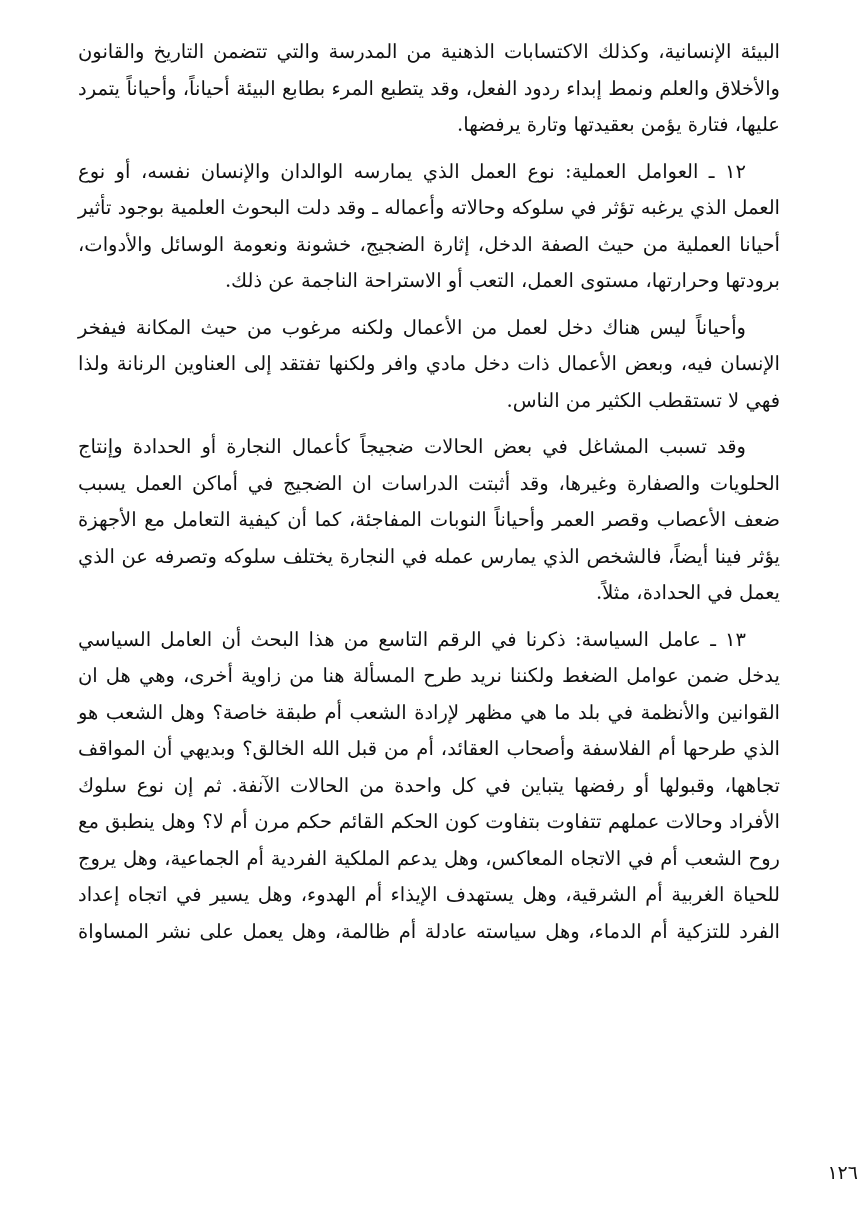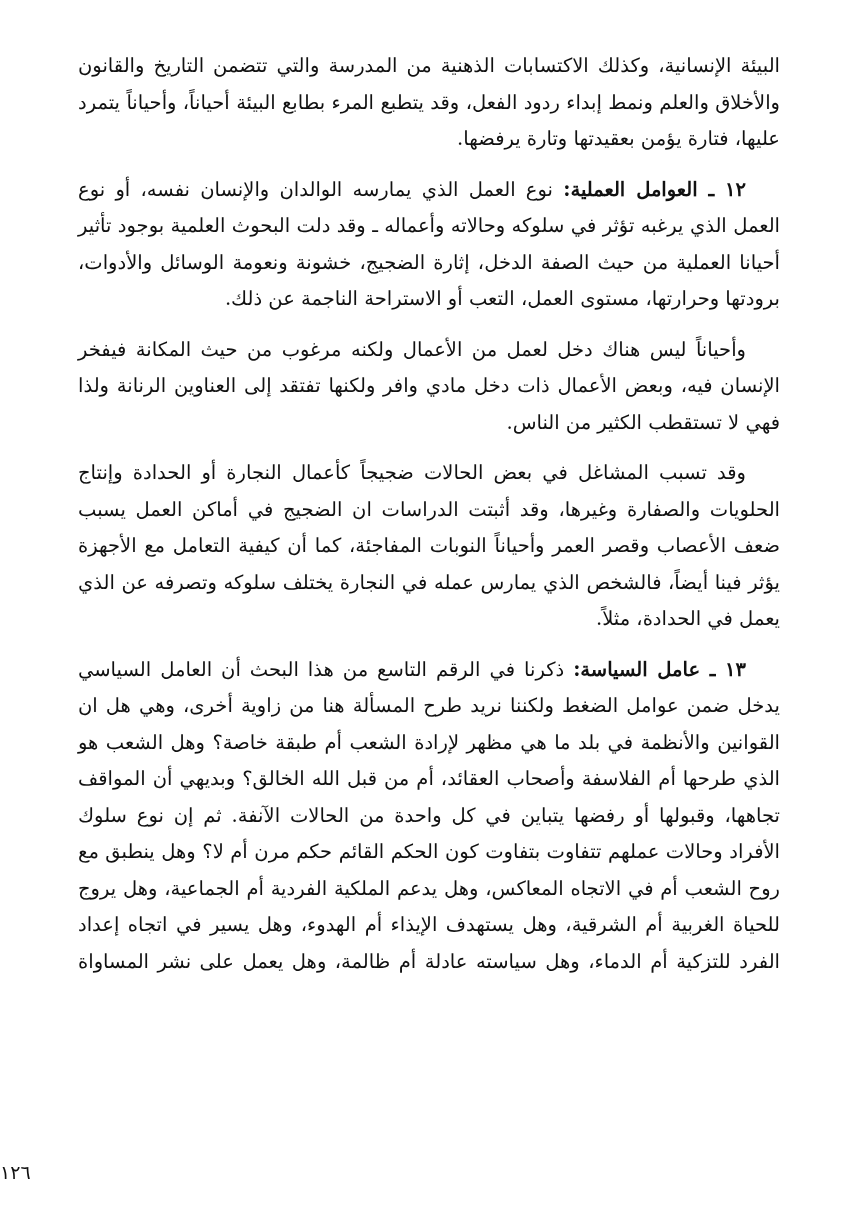--- a/index.html
+++ b/index.html
@@ -18,40 +18,40 @@
     .page {
       position: absolute;
       left: 78px;
       top: 34px;
       width: 702px;
       direction: rtl;
       text-align: justify;
       text-align-last: auto;
     }
     .para {
-      margin: 14px 0 10px 0;
+      margin: 0 0 10px 0;
       font-size: 19.5px;
       line-height: 36.5px;
       text-align: justify;
     }
     .para.indent {
       text-indent: 34px;
     }
     .para:last-child {
       text-align-last: justify;
     }
     .heading-run {
-      font-weight: bold;
+      font-weight: normal;
     }
     .page-number {
       position: absolute;
       left: 0;
       width: 858px;
       top: 1161px;
-      text-align: left;
+      text-align: right;
       font-size: 19px;
       direction: rtl;
       color: #111111;
     }
   </style>
 </head>
 <body>
 
 <div class="page">
   <p class="para">

